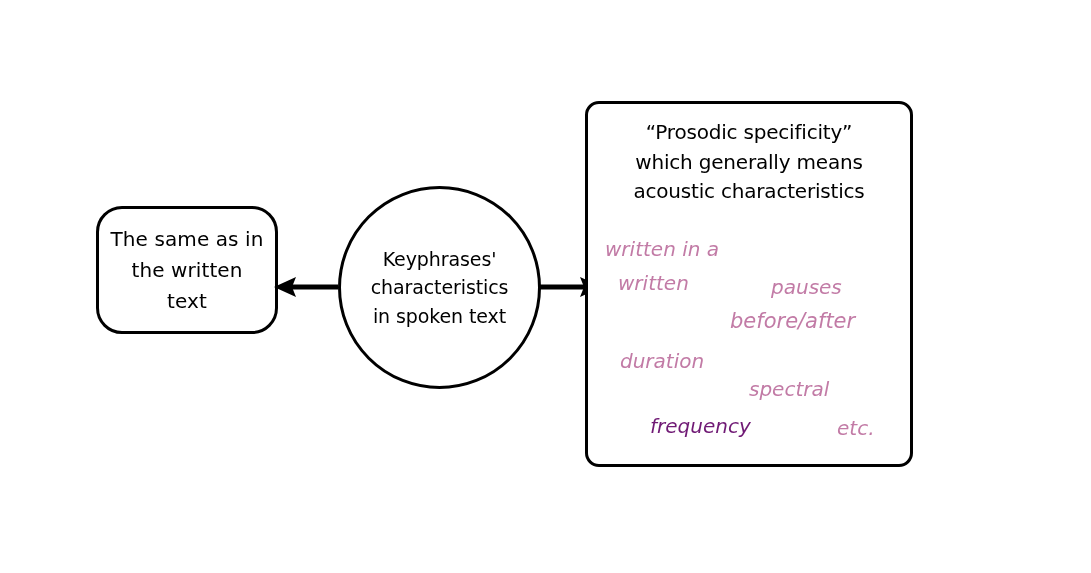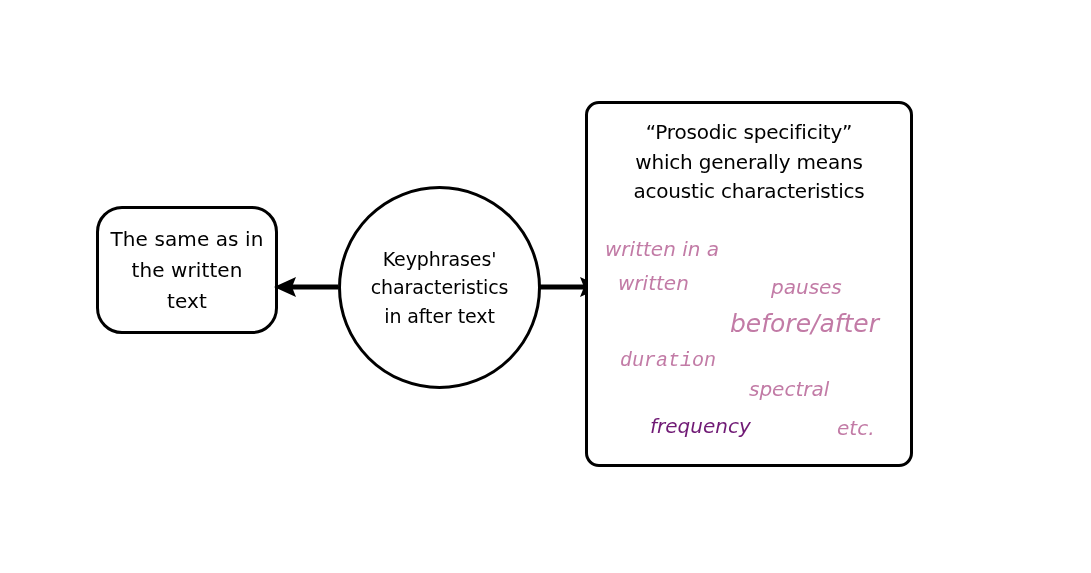--- a/index.html
+++ b/index.html
@@ -91,22 +91,22 @@
   .tag {
     position: absolute;
     font-style: italic;
     font-size: 20px;
     line-height: 1.2;
     white-space: nowrap;
   }
   #tag-position      { left: 17px;  top: 133px; }
   #tag-sentence      { left: 30px;  top: 167px; }
   #tag-pauses        { left: 183px; top: 171px; }
-  #tag-before-after  { left: 142px; top: 205px; font-size: 25px; }
-  #tag-duration      { left: 32px;  top: 245px; font-family: Liberation Mono, monospace; }
+  #tag-before-after  { left: 142px; top: 205px; font-size: 21px; }
+  #tag-duration      { left: 32px;  top: 245px; }
   #tag-spectral      { left: 161px; top: 273px; }
   #tag-frequency     { left: 62px;  top: 310px; }
   #tag-etc           { left: 249px; top: 312px; }
 
   
   .arrow-svg {
     position: absolute;
     overflow: visible;
   }
   #arrow-left-svg  { left: 270px; top: 272px; }
@@ -124,21 +124,21 @@
   </div>
 
   <svg id="arrow-left-svg" class="arrow-svg" width="70" height="30" viewBox="0 0 70 30">
     <line x1="68" y1="15" x2="22" y2="15" stroke="#000000" stroke-width="5"></line>
     <polygon points="4,15 26,5 22,15 26,25" fill="#000000"></polygon>
   </svg>
 
   <div id="center-circle">
     <div class="circle-text">Keyphrases'
 characteristics
-in after text</div>
+in spoken text</div>
   </div>
 
   <svg id="arrow-right-svg" class="arrow-svg" width="70" height="30" viewBox="0 0 70 30">
     <line x1="2" y1="15" x2="48" y2="15" stroke="#000000" stroke-width="5"></line>
     <polygon points="66,15 44,5 48,15 44,25" fill="#000000"></polygon>
   </svg>
 
   <div id="right-box">
     <div id="right-heading">“Prosodic specificity”
 which generally means

